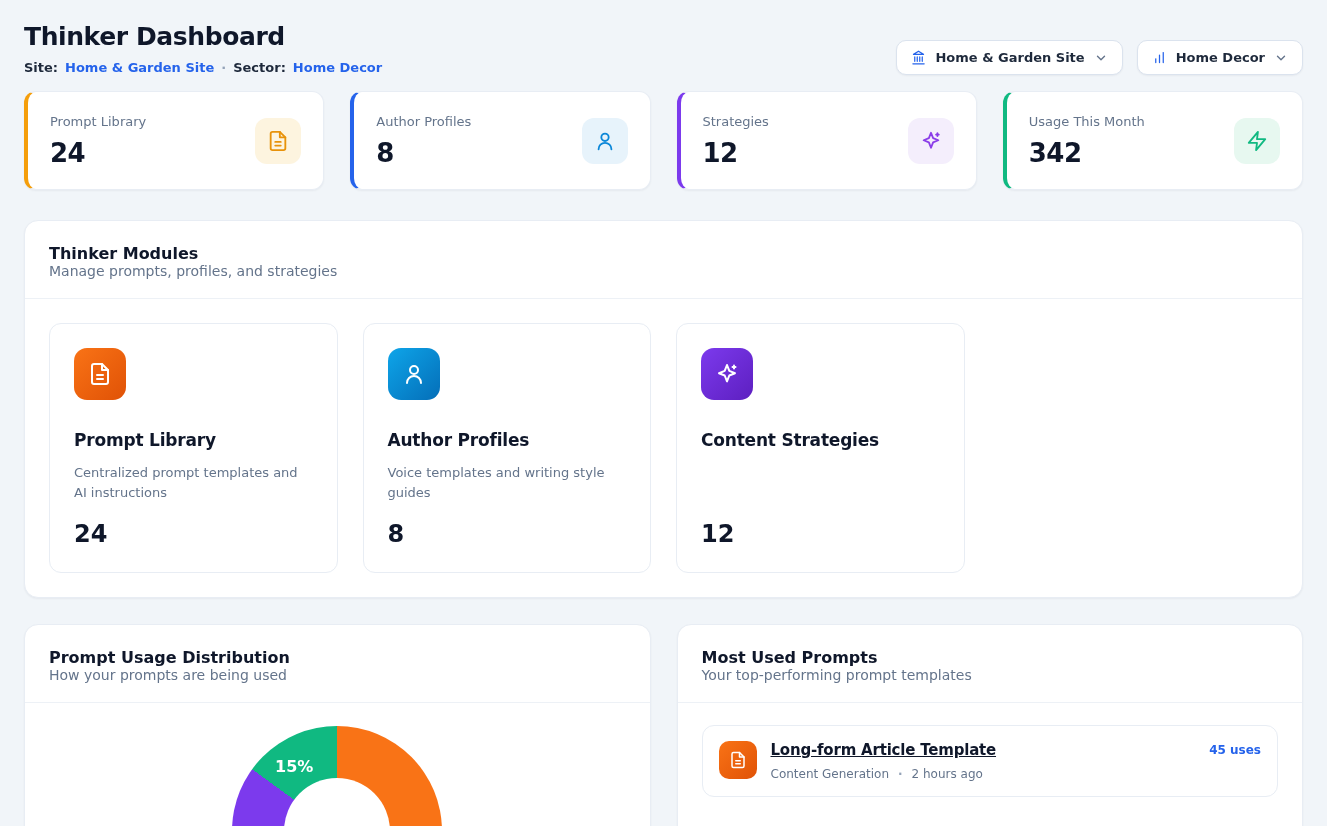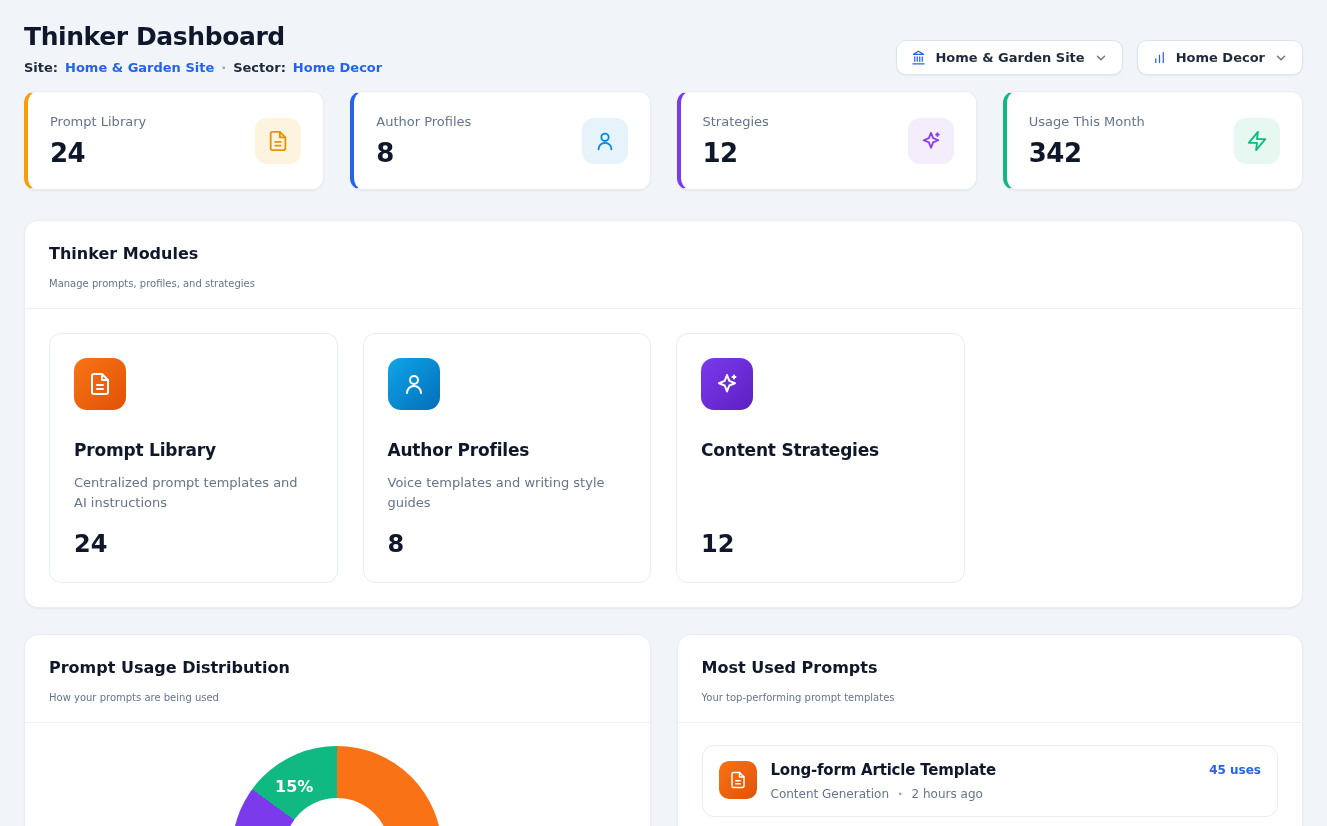--- a/index.html
+++ b/index.html
@@ -45,21 +45,21 @@
   .ac-purple { border-left-color:#7c3aed; } .bgi-purple { background:#f4eefc; color:#8b3de8; }
   .ac-green  { border-left-color:#10b981; } .bgi-green  { background:#e7f8f0; color:#10b981; }
 
   
   .panel {
     background:#fff; border:1px solid #e8edf4; border-radius:14px;
     box-shadow:0 1px 2px rgba(15,23,42,.05); margin-bottom:26px;
   }
   .panel-head { padding:23px 24px 19px; }
   .panel-title { font-size:16px; font-weight:bold; color:#0f172a; }
-  .panel-sub { font-size:10px; color:#64748b; margin-top:15px; }
+  .panel-sub { font-size:14px; color:#64748b; margin-top:0; }
   .divider { height:1px; background:#edf1f6; }
 
   
   .modules { display:grid; grid-template-columns:repeat(4,1fr); gap:25px; padding:24px; }
   .module-card {
     border:1px solid #e8edf4; border-radius:12px; padding:24px;
     min-height:250px; display:flex; flex-direction:column; position:relative;
     cursor:pointer; background:#fff;
   }
   .module-icon {
@@ -98,21 +98,21 @@
     display:flex; align-items:flex-start; gap:14px;
     border:1px solid #e8edf4; border-radius:12px; padding:15px 16px; cursor:pointer;
   }
   .prompt-icon {
     width:38px; height:38px; border-radius:10px; flex:0 0 auto;
     background:linear-gradient(135deg,#f97316,#e05206); color:#fff;
     display:flex; align-items:center; justify-content:center;
   }
   .prompt-icon svg { width:18px; height:18px; }
   .prompt-body { flex:1; }
-  .prompt-title { font-size:15px; font-weight:bold; margin-bottom:8px; letter-spacing:-0.2px; }
+  .prompt-title { font-size:15px; font-weight:bold; margin-bottom:8px; letter-spacing:-0.2px;text-decoration:underline; }
   .prompt-meta { font-size:12px; color:#64748b; display:flex; gap:9px; align-items:center; }
   .uses { font-size:12px; font-weight:bold; color:#2563eb; white-space:nowrap; margin-top:2px; }
 </style>
 </head>
 <body>
 
 <div class="page">
 
   <div class="header">
     <div>

